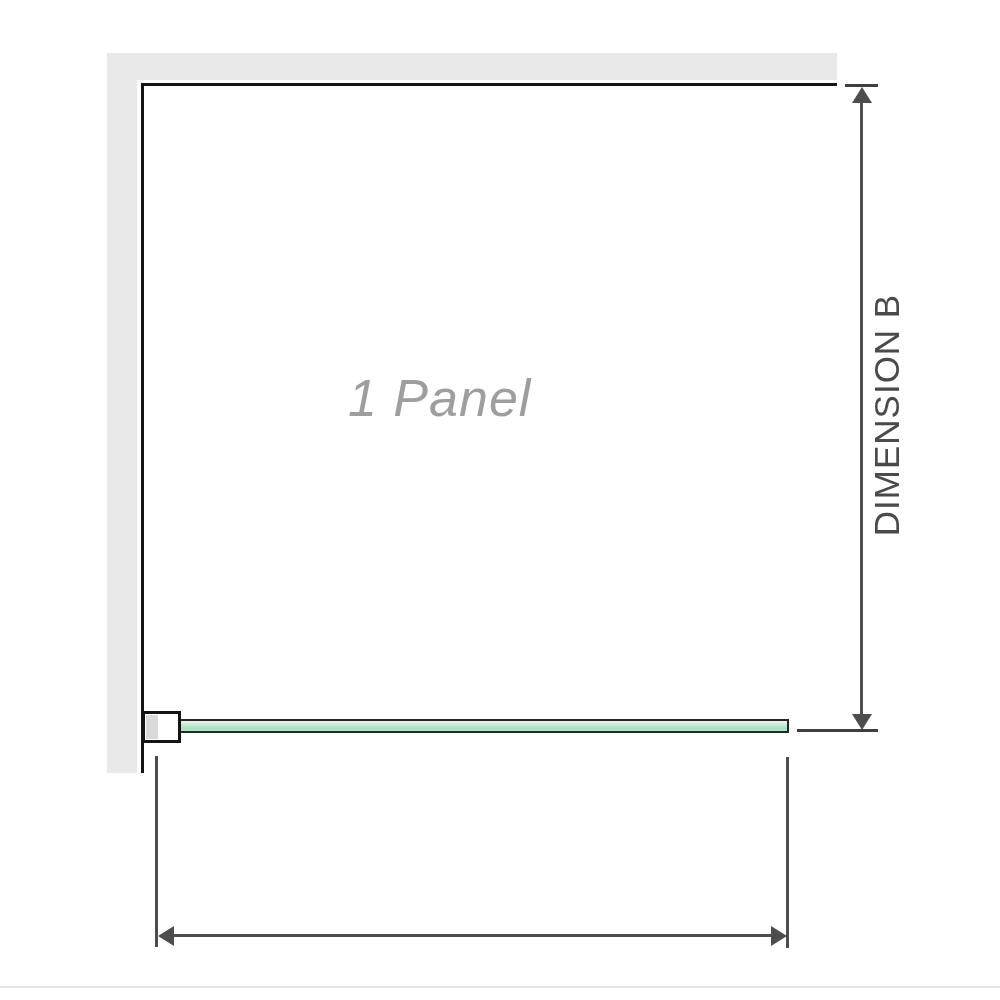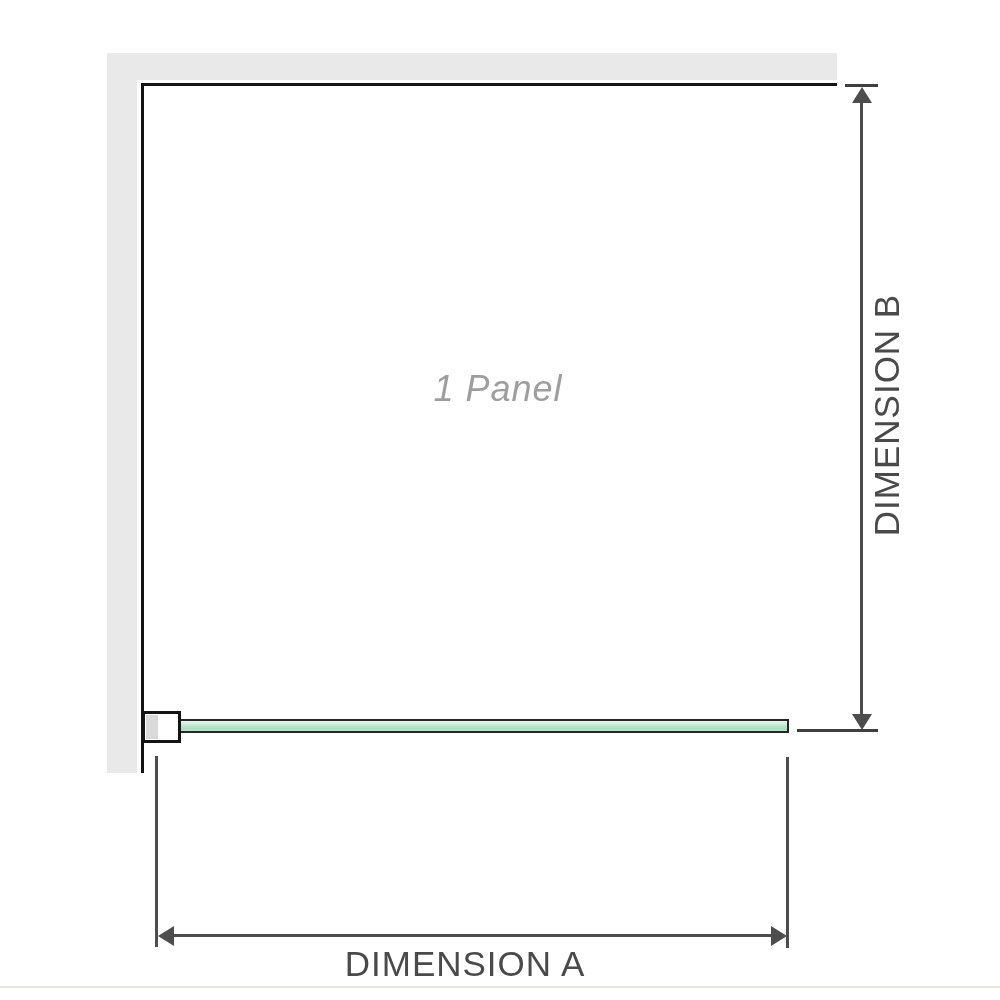--- a/index.html
+++ b/index.html
@@ -42,22 +42,22 @@
   #dima-arrow-left{left:158px;top:926px;border-top:10px solid transparent;border-bottom:10px solid transparent;border-right:16px solid #4d4d4d;}
   #dima-arrow-right{left:771px;top:926px;border-top:10px solid transparent;border-bottom:10px solid transparent;border-left:16px solid #4d4d4d;}
   
   .dim-label{
     color:#4a4a4a;font-size:35px;font-weight:400;letter-spacing:1px;
     text-align:center;white-space:nowrap;
   }
   #dima-label{left:265px;top:944px;width:400px;}
   #dimb-label{left:677px;top:395px;width:420px;height:40px;line-height:40px;transform:rotate(-90deg);transform-origin:50% 50%;}
   #panel-label{
-    left:348px;top:368px;width:300px;text-align:center;
-    color:#9e9e9e;font-size:36px;font-style:italic;font-weight:400;
+    left:348px;top:368px;width:300px;
+    color:#9e9e9e;font-size:52px;font-style:italic;font-weight:400;
     letter-spacing:1px;white-space:nowrap;
   }
   #page-divider{left:0;top:986px;width:1000px;height:2px;background:#e8e5df;}
 </style>
 </head>
 <body>
 
 <div id="stage">
 
   <div class="abs wall" id="wall-top"></div>
@@ -76,19 +76,18 @@
   <div class="abs dim" id="dimb-line"></div>
   <div class="abs arr" id="dimb-arrow-up"></div>
   <div class="abs arr" id="dimb-arrow-down"></div>
   <div class="abs dim-label" id="dimb-label">DIMENSION B</div>
 
   <div class="abs dim" id="dima-ext-left"></div>
   <div class="abs dim" id="dima-ext-right"></div>
   <div class="abs dim" id="dima-line"></div>
   <div class="abs arr" id="dima-arrow-left"></div>
   <div class="abs arr" id="dima-arrow-right"></div>
-  <div class="abs dim-label" id="dima-label">DIMENSION A</div>
 
   <div class="abs" id="panel-label">1 Panel</div>
 
   <div class="abs" id="page-divider"></div>
 
 </div>
 
 </body></html>

